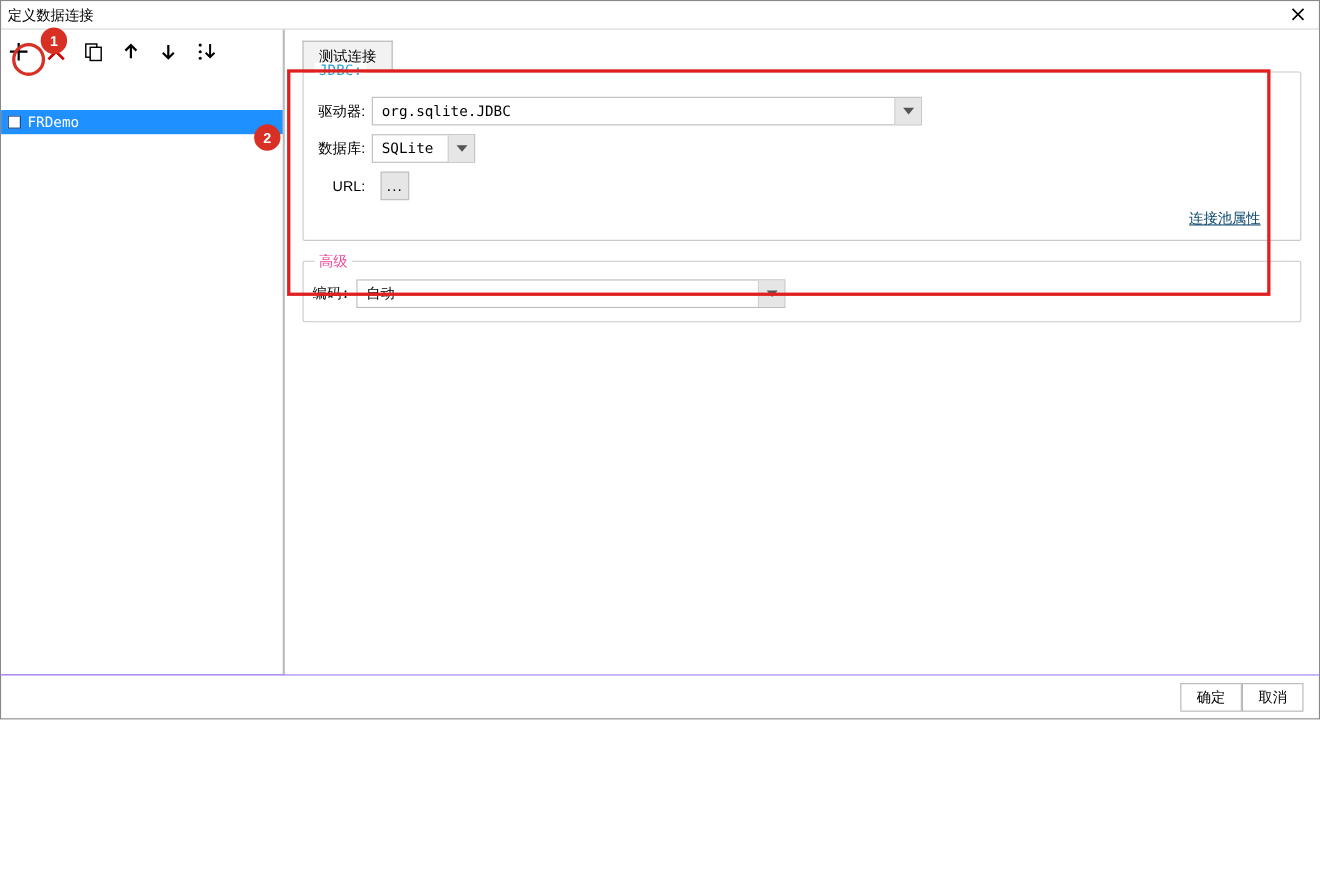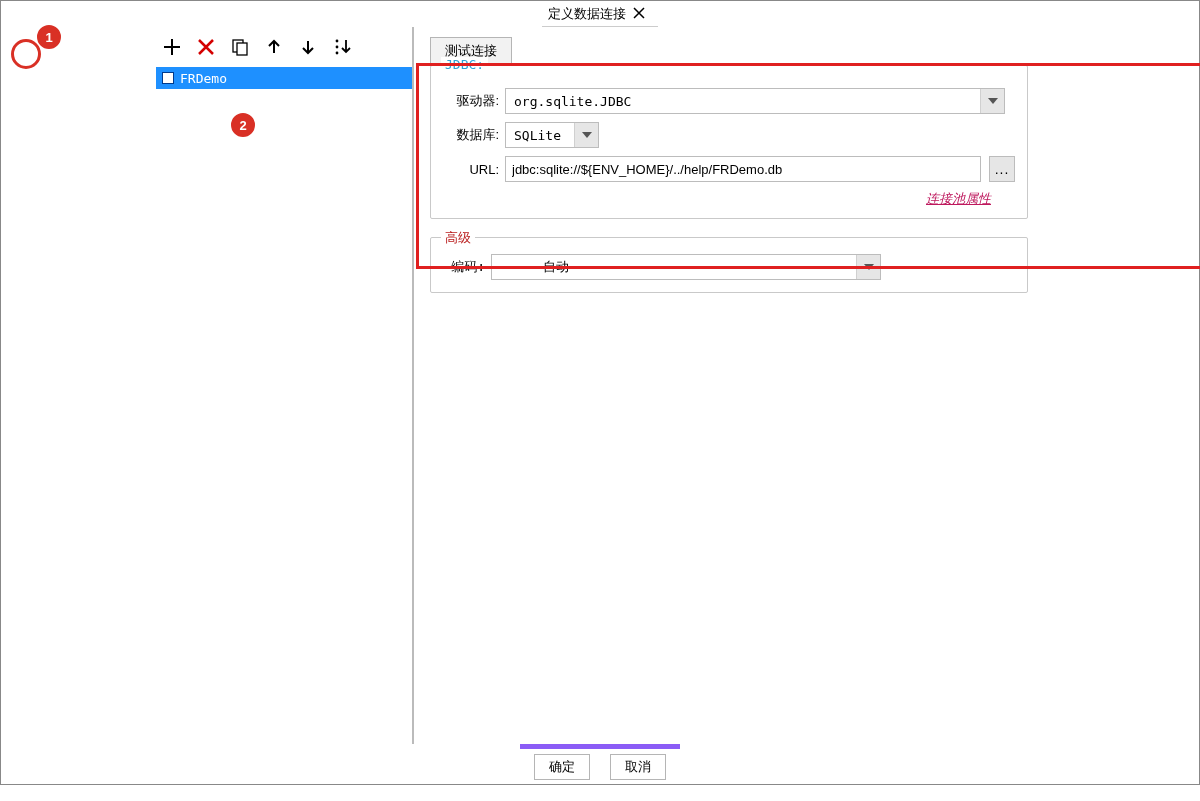--- a/index.html
+++ b/index.html
@@ -1,74 +1,74 @@
 <!DOCTYPE html>
 <html><head>
 <meta charset="utf-8">
 <style>
   * { box-sizing: border-box; }
   html, body { margin:0; padding:0; font-family:"Microsoft YaHei","SimSun",Arial,sans-serif; font-size:13px; color:#000; }
-  .window { width:1200px; height:785px; border:1px solid #888; background:#fff; display:flex; flex-direction:column; position:relative;align-items:center; }
+  .window { width:1200px; height:654px; border:1px solid #888; background:#fff; display:flex; flex-direction:column; position:relative; }
 
   
   .titlebar { height:26px; display:flex; align-items:center; border-bottom:1px solid #ccc; padding:0 6px; }
   .titlebar .title { flex:1; font-size:13px; }
   .titlebar .close-x { font-size:18px; line-height:18px; padding:2px 6px; cursor:default; }
 
   
   .body { flex:1; display:flex; min-height:0; }
   .leftpane { width:258px; border-right:2px solid #bbb; display:flex; flex-direction:column; background:#fff; }
   .toolbar { height:40px; display:flex; align-items:center; padding:0 4px; gap:10px; }
   .tbtn { width:24px; height:24px; display:flex; align-items:center; justify-content:center; font-size:18px; color:#333; }
   .tbtn svg { display:block; }
 
-  .conn-item { height:22px; background:#1E90FF; color:#fff; display:flex; align-items:center; padding:0 6px; font-family:"SimSun",monospace; font-size:13px; gap:6px; }
+  .conn-item { height:22px; background:#1E90FF; color:#fff; display:flex; align-items:center; padding:0 6px; font-family:"SimSun",monospace; font-size:13px; gap:6px;margin-top:33px; }
   .conn-icon { width:12px; height:12px; background:#fff; border:1px solid #003a8c; display:inline-block; }
 
   .rightpane { flex:1; position:relative; padding:10px 16px 0 16px; background:#fff; }
 
   
   .tab-row { display:flex; height:28px; }
   .tab { border:1px solid #b5b5b5; border-bottom:none; background:#f2f2f2; padding:4px 14px; font-size:13px; }
 
   
   .red-box { position:absolute; left:2px; top:36px; width:894px; height:206px; border:3px solid #e02020; pointer-events:none; z-index:5; }
 
-  .panel { border:1px solid #c9c9c9; border-radius:2px; padding:14px 12px 10px 12px; margin-top:0; position:relative; }
+  .panel { border:1px solid #c9c9c9; border-radius:2px; padding:14px 12px 10px 0; margin-top:0; position:relative; }
   .panel-legend { position:absolute; top:-9px; left:10px; background:#fff; padding:0 4px; font-size:13px; }
   .legend-jdbc { color:#2ea3d6; font-family:"SimSun",monospace; }
-  .legend-adv { color:#b91c1c; }
+  .legend-adv { color:#ec4899; }
 
   .form-row { display:flex; align-items:center; margin:8px 0; }
   .form-row .lbl { width:62px; text-align:right; padding-right:6px; font-size:13px; }
 
   .selectbox { display:inline-flex; align-items:center; border:1px solid #bcbcbc; background:#fff; height:26px; }
   .selectbox .sel-text { padding:0 8px; font-family:"SimSun",monospace; font-size:13px; min-width:0; }
   .selectbox .sel-arrow { width:24px; height:24px; background:#e6e6e6; display:flex; align-items:center; justify-content:center; border-left:1px solid #d0d0d0; }
 
   .textinput { border:1px solid #bcbcbc; height:26px; padding:0 6px; font-size:13px; background:#fff; }
 
   .ellipsis-btn { width:26px; height:26px; border:1px solid #bcbcbc; background:#e6e6e6; display:inline-flex; align-items:center; justify-content:center; margin-left:8px; font-size:14px; letter-spacing:1px; }
 
   .db-select .sel-text { width:68px; }
   .driver-select { width:500px; }
   .driver-select .sel-text { flex:1; }
   .enc-select { width:390px; }
-  .enc-select .sel-text { flex:1;margin-left:43px; }
+  .enc-select .sel-text { flex:1; }
   .url-input { width:476px; }
   .user-input { width:205px; }
   .pwd-input  { width:205px; }
 
   .link-row { text-align:right; padding-right:24px; margin-top:6px; }
-  .pool-link { color:#be185d; text-decoration:underline; font-size:13px;font-style:italic; }
+  .pool-link { color:#0c4a6e; text-decoration:underline; font-size:13px; }
 
   .advanced-wrap { margin-top:18px; }
 
   
-  .footer { height:40px; border-top:5px solid #8b5cf6; display:flex; align-items:center; justify-content:flex-end; padding:0 14px; gap:20px; }
+  .footer { height:40px; border-top:1px solid #8b5cf6; display:flex; align-items:center; justify-content:flex-end; padding:0 14px; gap:0; }
   .dlg-btn { min-width:56px; height:26px; border:1px solid #b5b5b5; background:#fff; font-size:13px; display:inline-flex; align-items:center; justify-content:center; }
 
   
   .callout { position:absolute; width:24px; height:24px; border-radius:50%; background:#d93025; color:#fff; font-weight:bold; font-size:13px; display:flex; align-items:center; justify-content:center; border:2px solid #d93025; z-index:20; }
   .callout-ring { position:absolute; width:30px; height:30px; border:3px solid #d93025; border-radius:50%; z-index:19; }
 
   .chev { width:0;height:0;border-left:5px solid transparent;border-right:5px solid transparent;border-top:6px solid #555; }
 </style>
 </head>
 <body>
@@ -155,21 +155,20 @@
           <div class="selectbox db-select">
             <span class="sel-text">SQLite</span>
             <span class="sel-arrow">
                 <span class="chev"></span>
               </span>
           </div>
         </div>
 
         <div class="form-row">
           <div class="lbl">URL:</div>
-          <input class="textinput url-input" type="text" value="jdbc:sqlite://${ENV_HOME}/../help/FRDemo.db" style="">
           <div class="ellipsis-btn">...</div>
         </div>
 
 
         <div class="link-row">
           <a href="#" class="pool-link">连接池属性</a>
         </div>
       </div>
 
       <div class="panel advanced-wrap">

